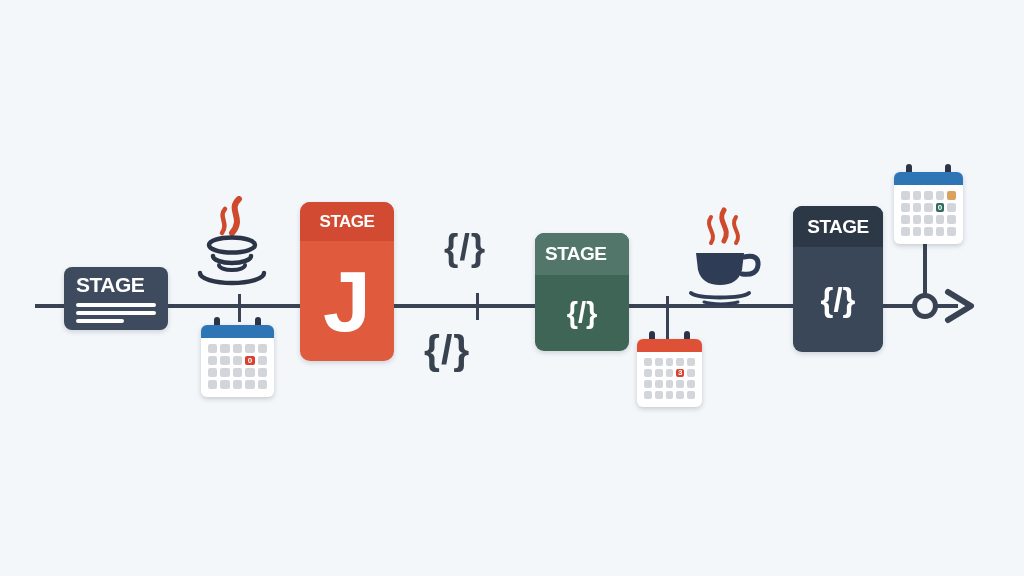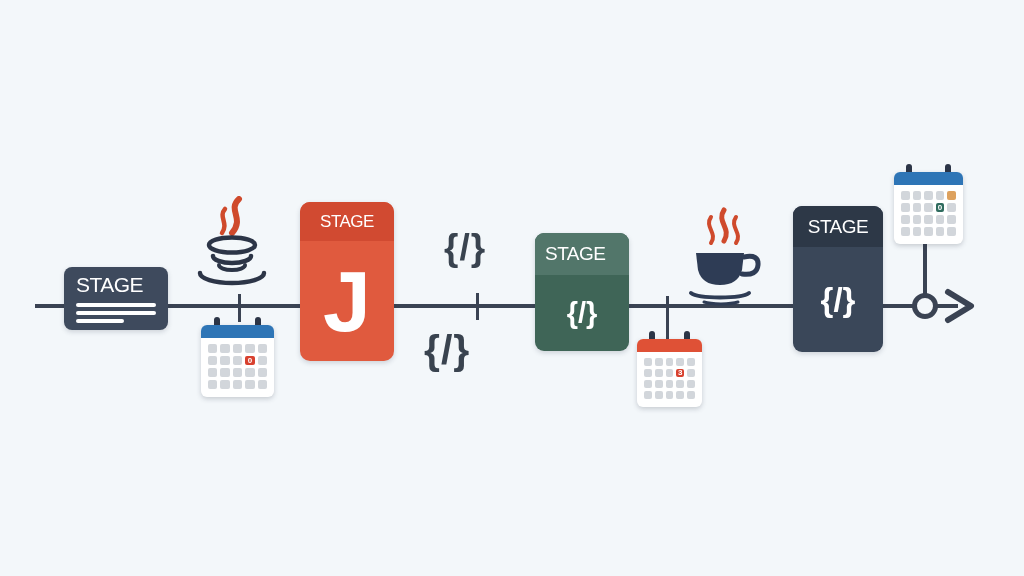--- a/index.html
+++ b/index.html
@@ -15,21 +15,21 @@
   #tick2{left:476px;top:293px;height:27px;}
   #tick3{left:666px;top:296px;height:46px;}
   #node-drop{left:923px;top:236px;width:4px;height:62px;background:#3a4353;z-index:1;}
   #node-circle{left:912px;top:293px;width:26px;height:26px;box-sizing:border-box;
     border:5px solid #3a4353;border-radius:50%;background:#f3f7fa;z-index:3;}
   #arrow-head{left:938px;top:284px;z-index:2;}
   
   .stage-card{box-sizing:border-box;border-radius:9px;overflow:hidden;z-index:2;
     box-shadow:0 2px 5px rgba(40,50,70,.18);color:#fff;}
   .card-header{display:flex;align-items:center;}
-  .stage-label{font-weight:normal;color:#fff;letter-spacing:-.5px;}
+  .stage-label{font-weight:bold;color:#fff;letter-spacing:-.5px;}
   #card1{left:64px;top:267px;width:104px;height:63px;padding:6px 12px;border-radius:8px;}
   #card1 .stage-label{font-size:21px;}
   .text-line{height:4px;background:#fff;border-radius:2px;margin-top:4px;}
   #card1 .l1{width:80px;margin-top:6px;}
   #card1 .l2{width:80px;}
   #card1 .l3{width:48px;}
   #card2{left:300px;top:202px;width:94px;height:159px;border-radius:10px;}
   #card2 .card-header{height:39px;justify-content:center;}
   #card2 .stage-label{font-size:17px;}
   #card2 .card-body{height:120px;display:flex;align-items:center;justify-content:center;}

